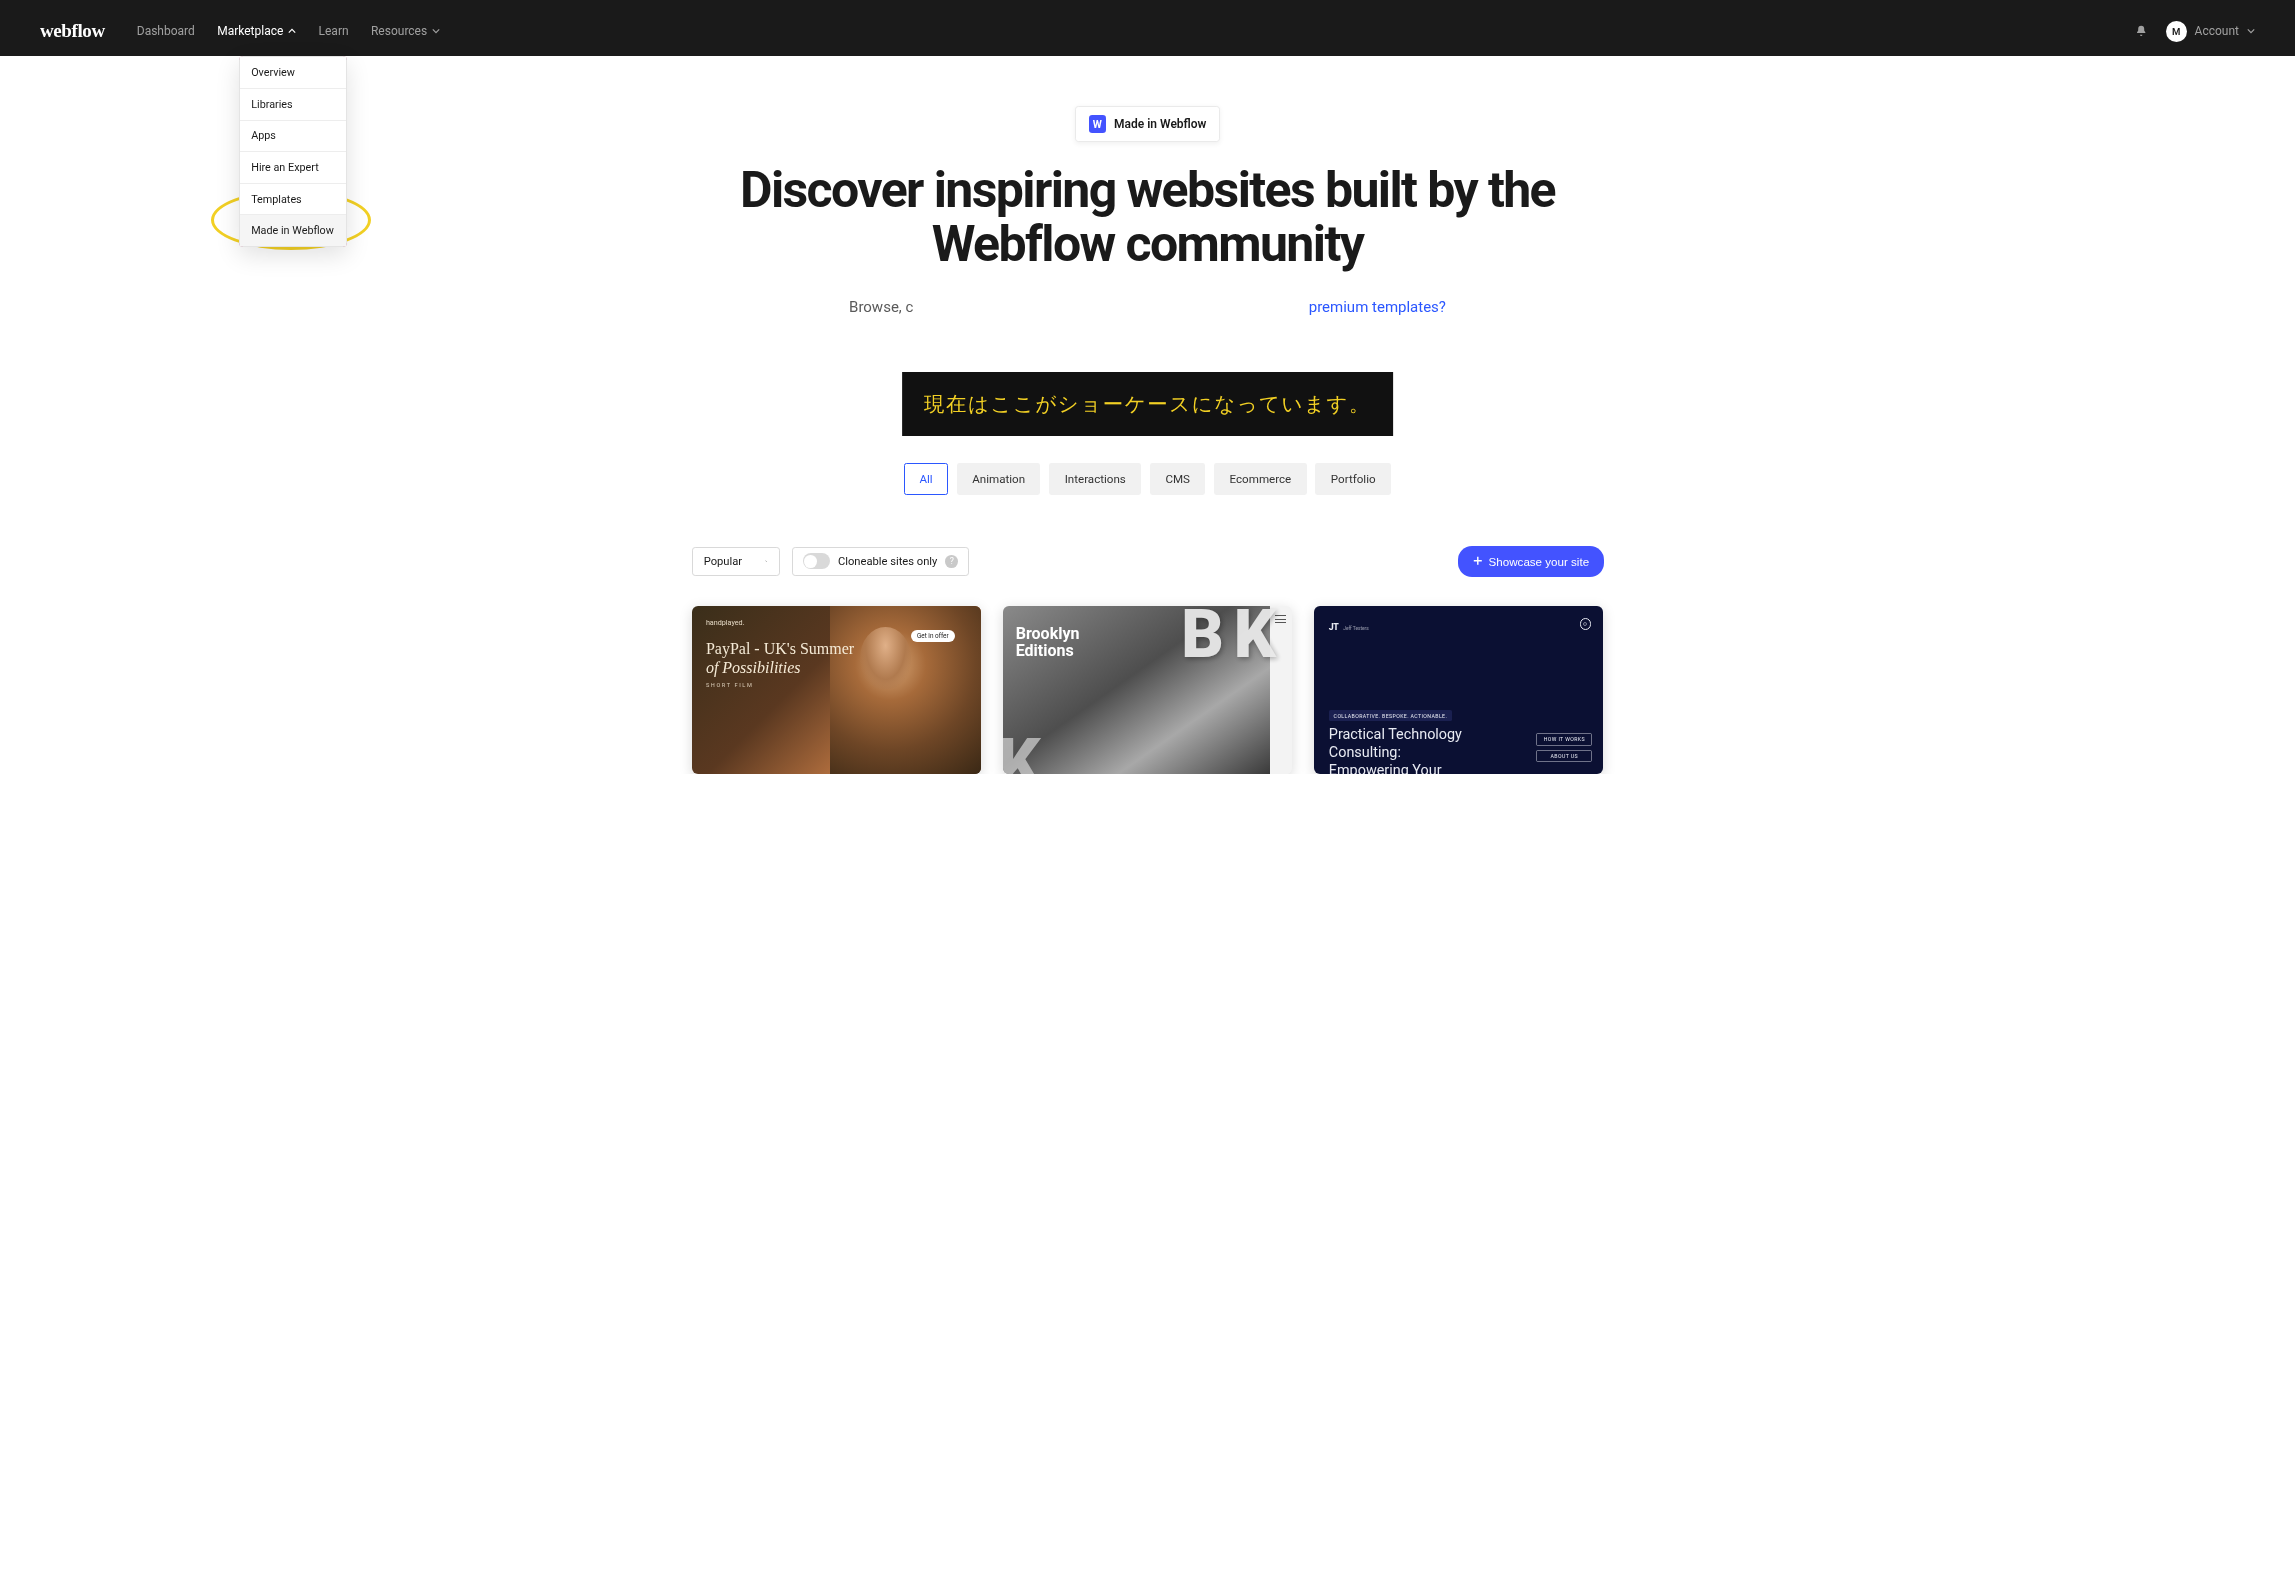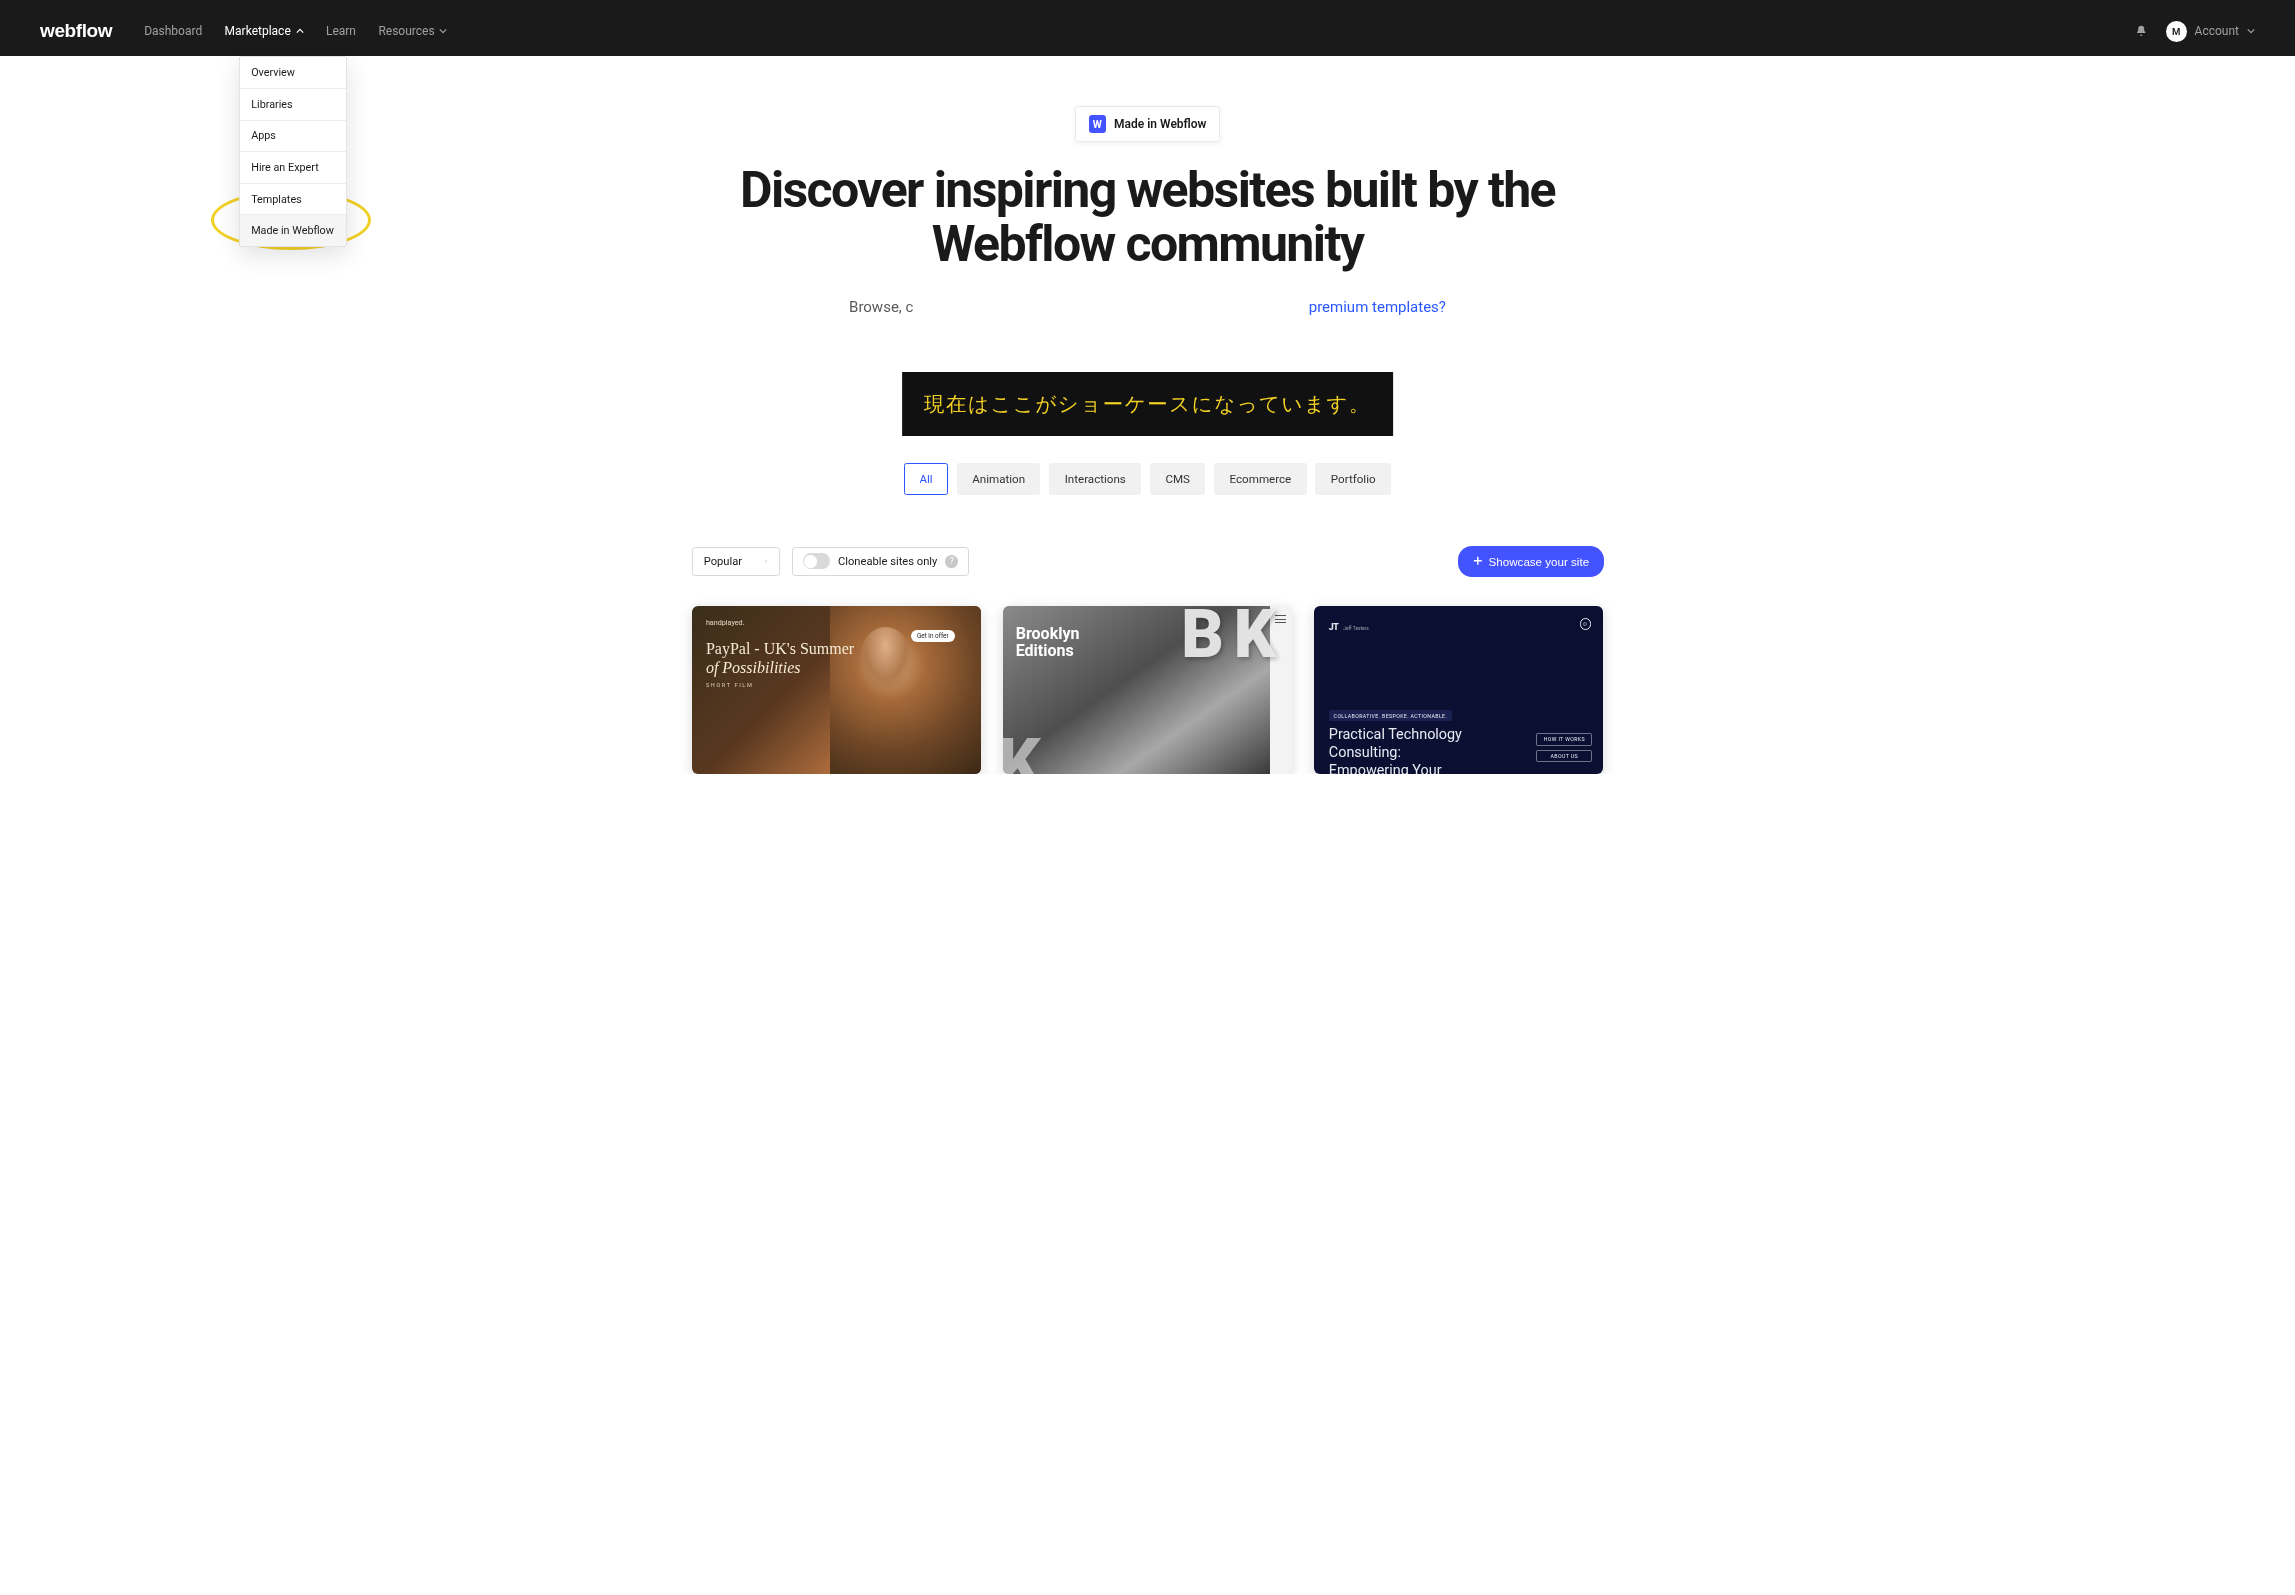--- a/index.html
+++ b/index.html
@@ -1,21 +1,21 @@
 <!DOCTYPE html>
 <html style="font-size:12.8px"><head>
   <meta charset="utf-8">
   <style>
     * { margin: 0; padding: 0; box-sizing: border-box; }
     body { font-family: -apple-system, BlinkMacSystemFont, "Segoe UI", Roboto, Helvetica, Arial, sans-serif; background: #fff; color: #1a1a1a; }
 
     
     .topbar { background: #1a1a1a; height: 6.4px; }
     .navbar { background: #1a1a1a; display: flex; align-items: center; padding: 0 40px; height: 50px; position: relative; }
-    .brand { color: #fff; font-weight: 700; font-size: 19px; letter-spacing: -0.4px; margin-right: 32px; font-family: Liberation Sans, sans-serif; }
+    .brand { color: #fff; font-weight: 700; font-size: 19px; letter-spacing: -0.4px; margin-right: 32px; font-family: Liberation Serif, serif; }
     .navlinks { display: flex; gap: 22.4px; align-items: center; }
     .navlink { color: #a0a0a0; font-size: 12px; display: flex; align-items: center; gap: 4.8px; cursor: pointer; }
     .navlink.active { color: #fff; }
     .chev { width: 8px; height: 8px; }
     .nav-right { margin-left: auto; display: flex; align-items: center; gap: 17.6px; }
     .bell-wrap { width: 14.4px; height: 14.4px; }
     .avatar { width: 21px; height: 21px; border-radius: 50%; background: #fff; color: #1a1a1a; display: flex; align-items: center; justify-content: center; font-size: 9.6px; font-weight: 600; }
     .account { color: #a0a0a0; font-size: 12px; display: flex; align-items: center; gap: 8px; cursor: pointer; }
 
     

